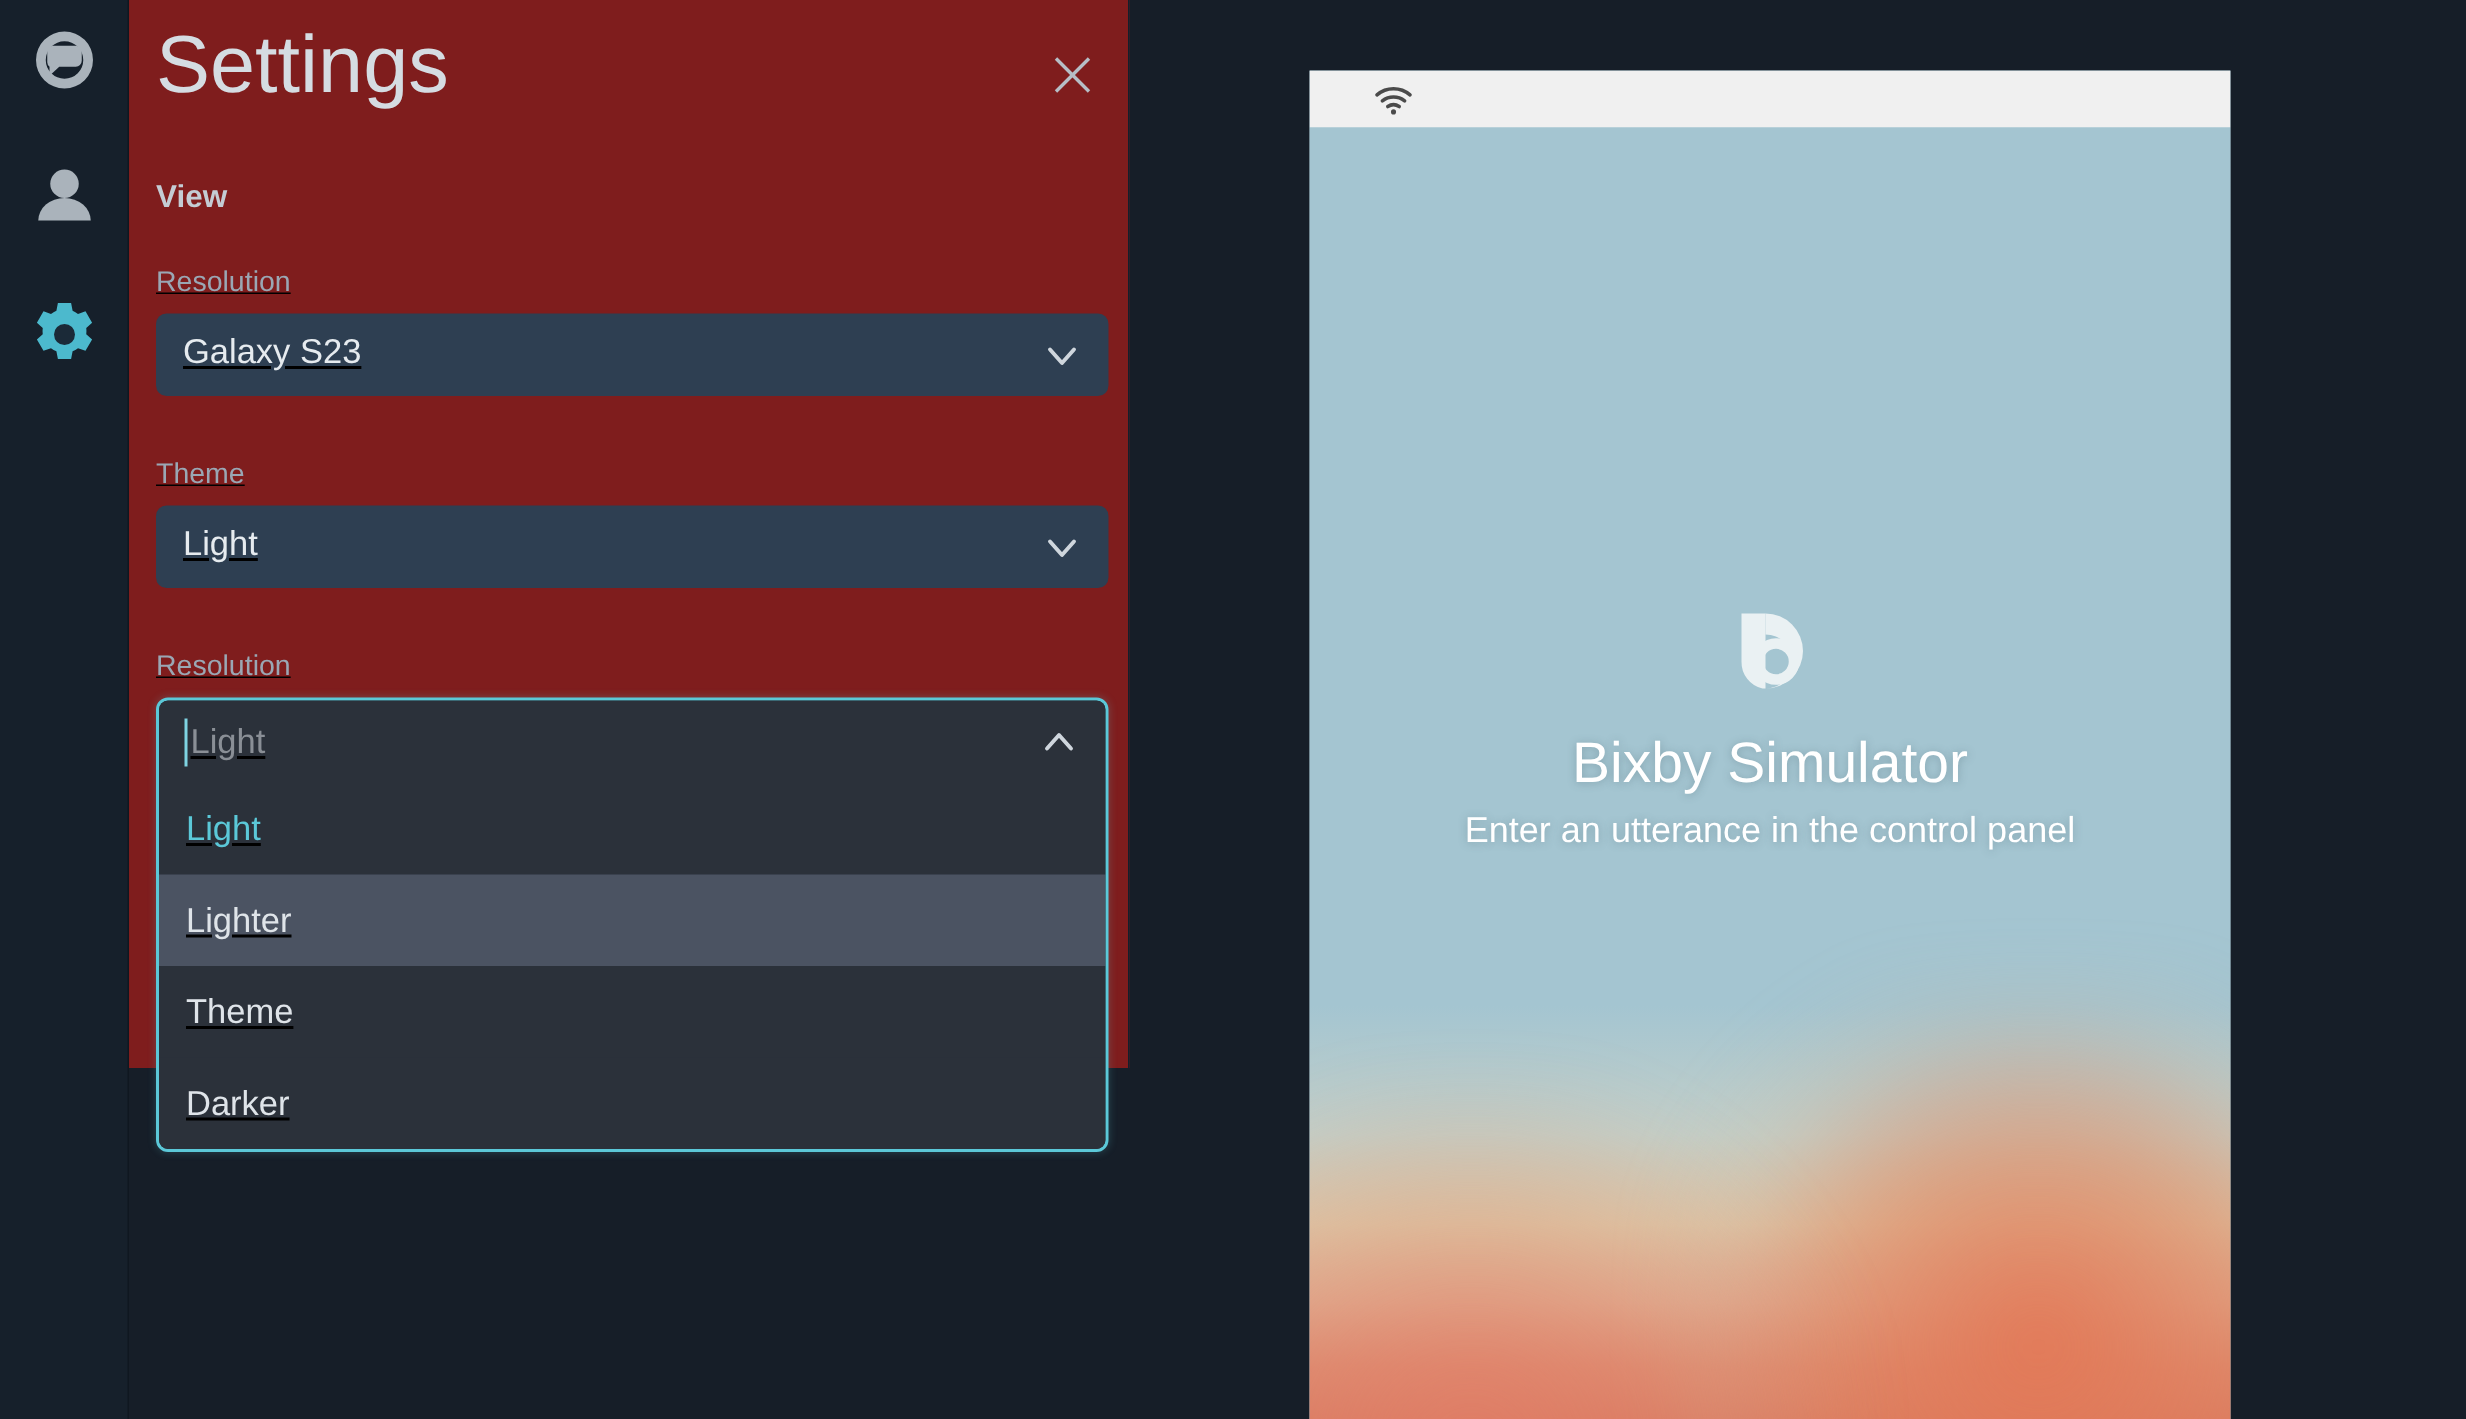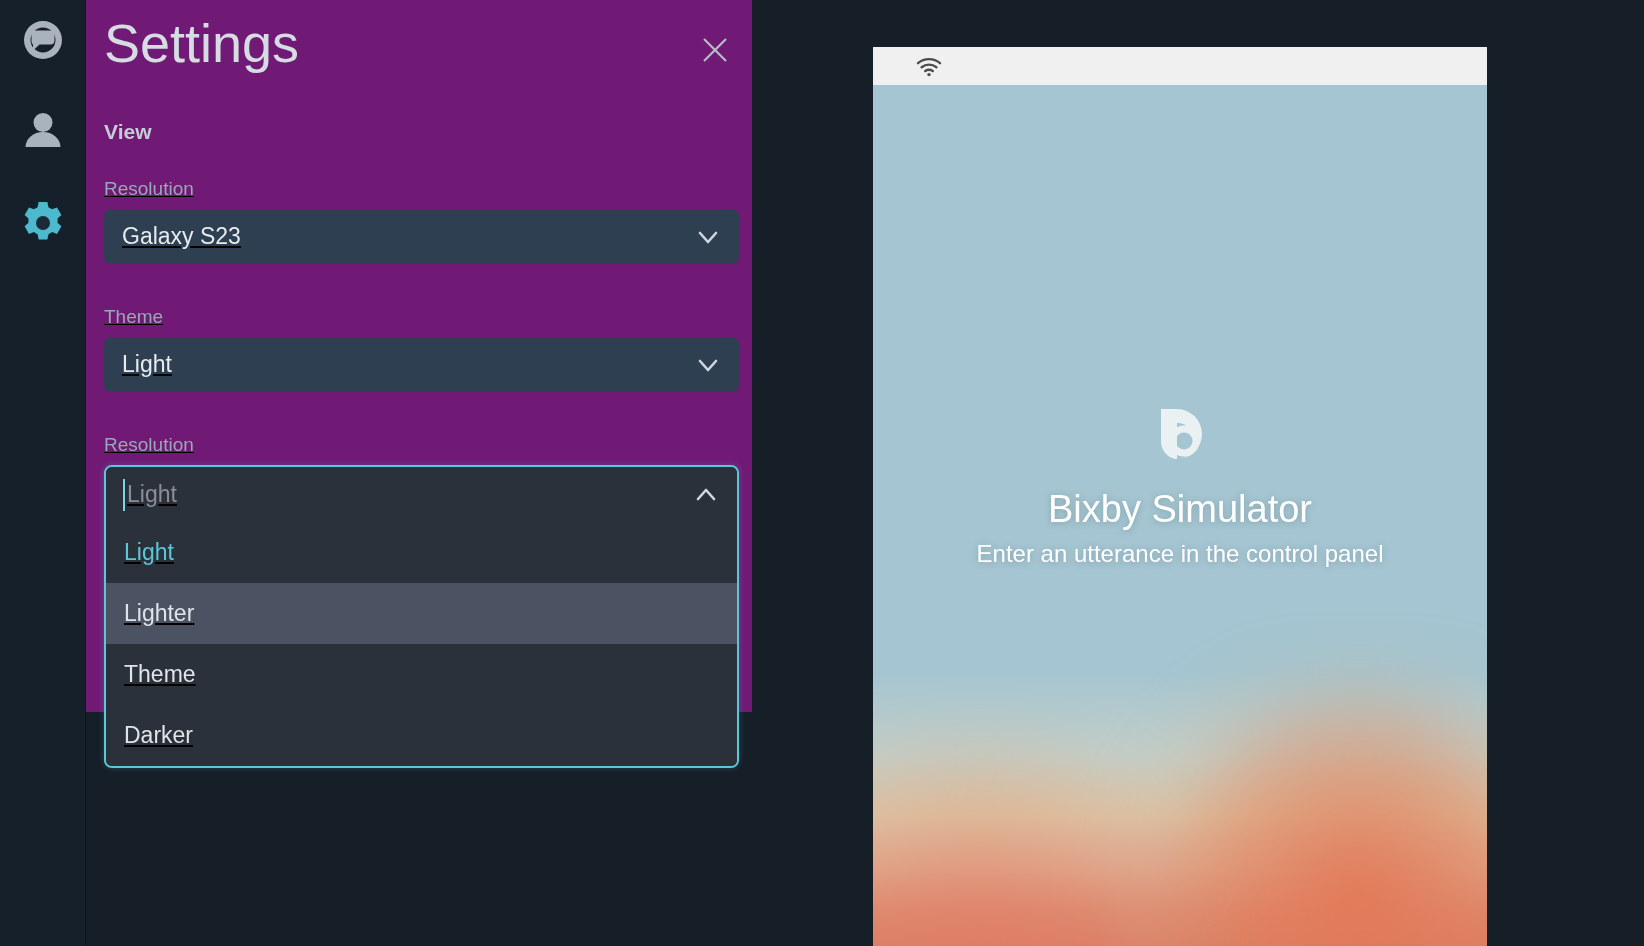--- a/index.html
+++ b/index.html
@@ -22,21 +22,21 @@
     position: absolute; left: 0; width: 86px; height: 60px;
     display: flex; align-items: center; justify-content: center;
     cursor: pointer;
   }
   .rail-icon svg { display: block; }
 
   
   .settings {
     position: absolute; left: 86px; top: 0;
     width: 667px; height: 712px;
-    background: #701a75;
+    background: #7f1d1d;
     border-right: 1px solid #141f2b;
   }
   .settings-head {
     position: absolute; left: 0; top: 0; width: 667px; height: 110px;
   }
   .settings-title {
     position: absolute; left: 18px; top: 16px;
     font-size: 54px; font-weight: 300; color: #d5dce2;
     letter-spacing: 0px; line-height: 1;
   }
@@ -53,22 +53,22 @@
   }
 
   .field { position: absolute; left: 18px; width: 635px; text-decoration: underline; }
   .field-label {
     font-size: 19px; color: #9aa7b4; margin-bottom: 9px;
     font-weight: 400;
   }
   .select-box {
     position: relative;
     height: 55px; background: #2e3f52; border-radius: 7px;
-    display: flex; align-items: center;
-    padding: 0 18px;
+    display: flex; align-items: flex-start;
+    padding: 12px 18px;
     cursor: pointer;
   }
   .select-value {
     font-size: 23px; color: #e6ebef; font-weight: 400;
   }
   .chev {
     position: absolute; right: 18px; top: 50%;
     transform: translateY(-50%);
     width: 26px; height: 26px;
   }

